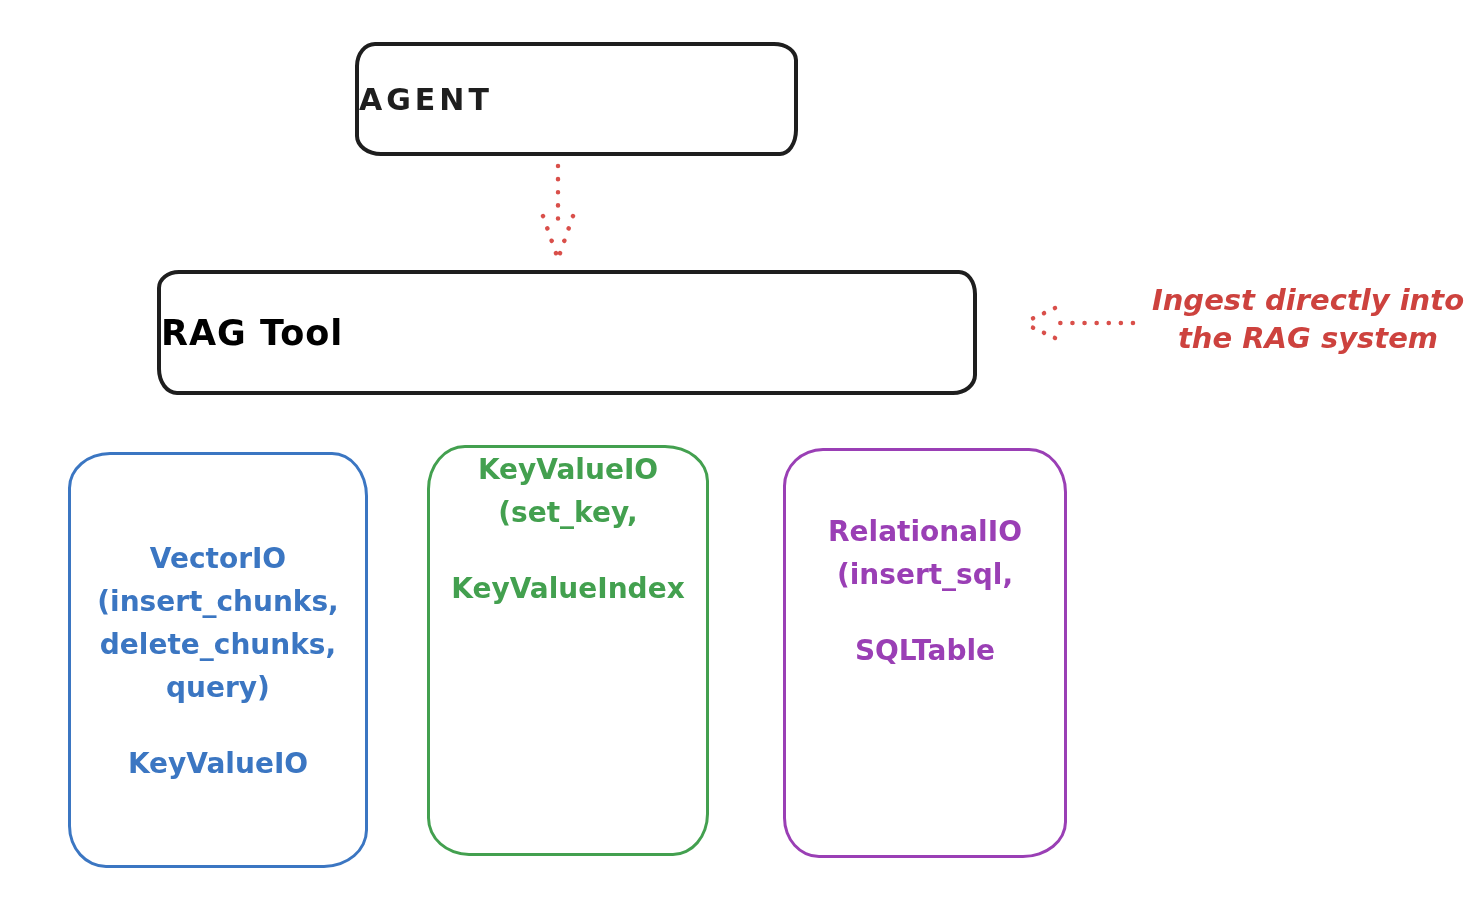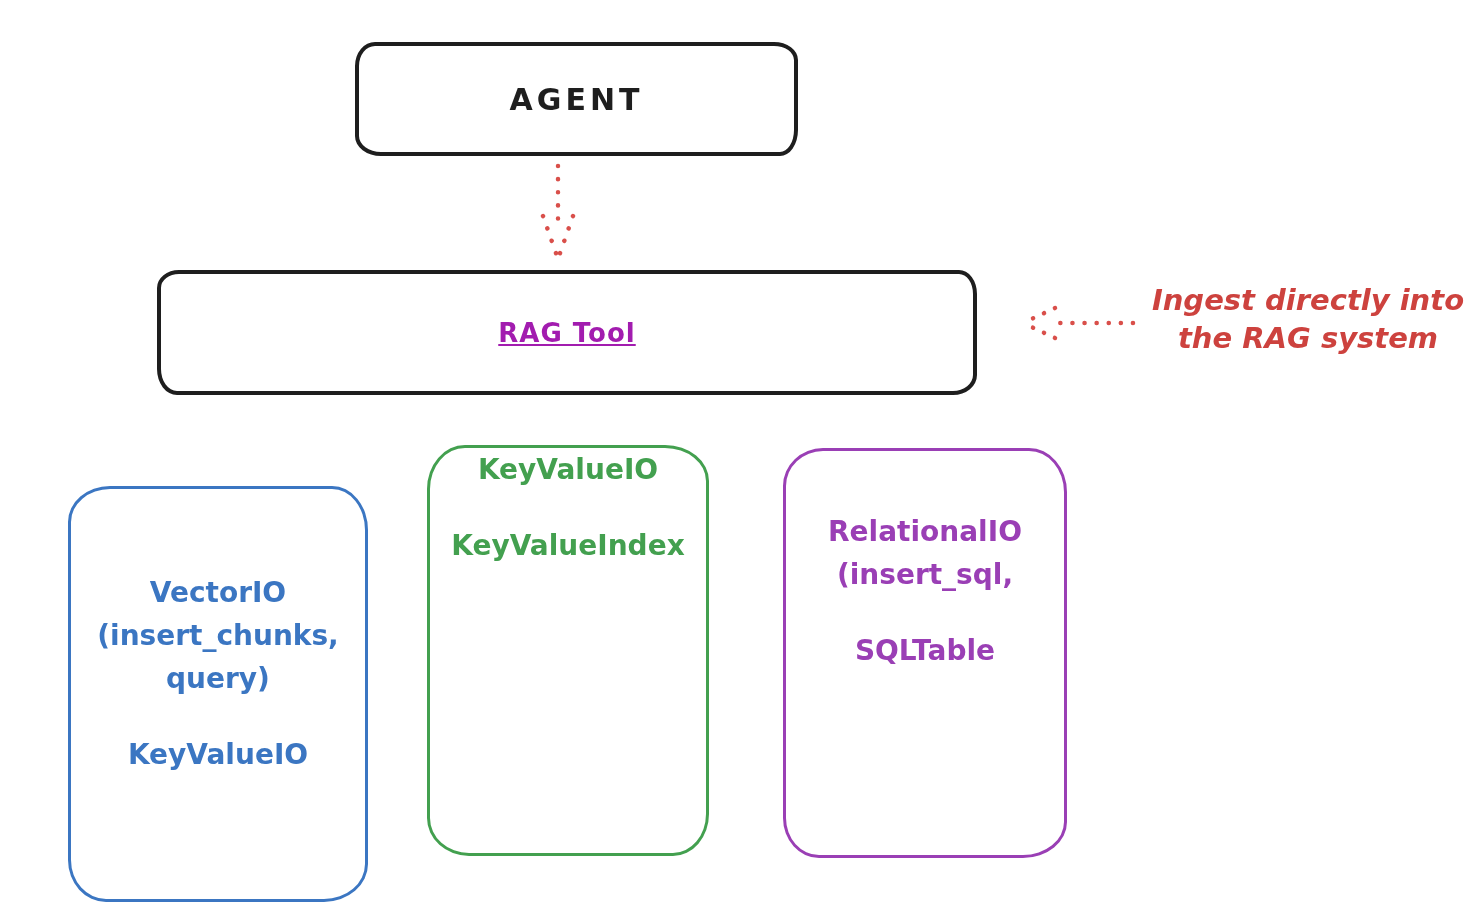--- a/index.html
+++ b/index.html
@@ -14,21 +14,20 @@
     background: #ffffff;
     font-family: "DejaVu Sans", sans-serif;
     overflow: hidden;
   }
   
   .node {
     position: absolute;
     background: #ffffff;
     display: flex;
     align-items: center;
-    justify-content: center;
     box-sizing: border-box;
   }
   .agent-box {
     left: 355px; top: 42px;
     width: 443px; height: 114px;
     border: 4px solid #1e1e1e;
     border-radius: 20px 24px 18px 26px / 24px 18px 26px 20px;
   }
   .agent-label {
     font-size: 30px;
@@ -36,25 +35,24 @@
     letter-spacing: 4px;
     color: #1e1e1e;
   }
   .ragtool-box {
     left: 157px; top: 270px;
     width: 820px; height: 125px;
     border: 4px solid #1e1e1e;
     border-radius: 22px 18px 24px 20px / 18px 24px 20px 26px;
   }
   .ragtool-label {
-    font-size: 26px;
+    font-size: 35px;
     font-weight: 600;
     letter-spacing: 1px;
-    color: #a21caf;
-    text-decoration: underline;
+    color: #000000;
   }
   
   .cap-box {
     position: absolute;
     background: #ffffff;
     box-sizing: border-box;
     display: flex;
     flex-direction: column;
     align-items: center;
     text-align: center;
@@ -62,21 +60,20 @@
     font-size: 28px;
     line-height: 43px;
   }
   .vector-box {
     left: 68px; top: 452px;
     width: 300px; height: 416px;
     border: 3.5px solid #3b76c2;
     border-radius: 42px 36px 44px 38px / 36px 44px 38px 42px;
     color: #3b76c2;
     padding-top: 82px;
-    margin-top: 34px;
   }
   .keyvalue-box {
     left: 427px; top: 445px;
     width: 282px; height: 411px;
     border: 3.5px solid #43a04f;
     border-radius: 38px 44px 36px 42px / 44px 36px 42px 38px;
     color: #43a04f;
   }
   .relational-box {
     left: 783px; top: 448px;
@@ -143,27 +140,29 @@
   </svg>
 
   <div class="annotation">
     <span>Ingest directly into</span>
     <span>the RAG system</span>
   </div>
 
   <div class="cap-box vector-box">
     <span class="cap-line">VectorIO</span>
     <span class="cap-line">(insert_chunks,</span>
+    <span class="cap-line">delete_chunks,</span>
     <span class="cap-line">query)</span>
     <span class="cap-spacer"></span>
     <span class="cap-line">KeyValueIO</span>
   </div>
 
   <div class="cap-box keyvalue-box">
     <span class="cap-line">KeyValueIO</span>
+    <span class="cap-line">(set_key,</span>
     <span class="cap-spacer"></span>
     <span class="cap-line">KeyValueIndex</span>
   </div>
 
   <div class="cap-box relational-box">
     <span class="cap-line">RelationalIO</span>
     <span class="cap-line">(insert_sql,</span>
     <span class="cap-spacer"></span>
     <span class="cap-line">SQLTable</span>
   </div>

